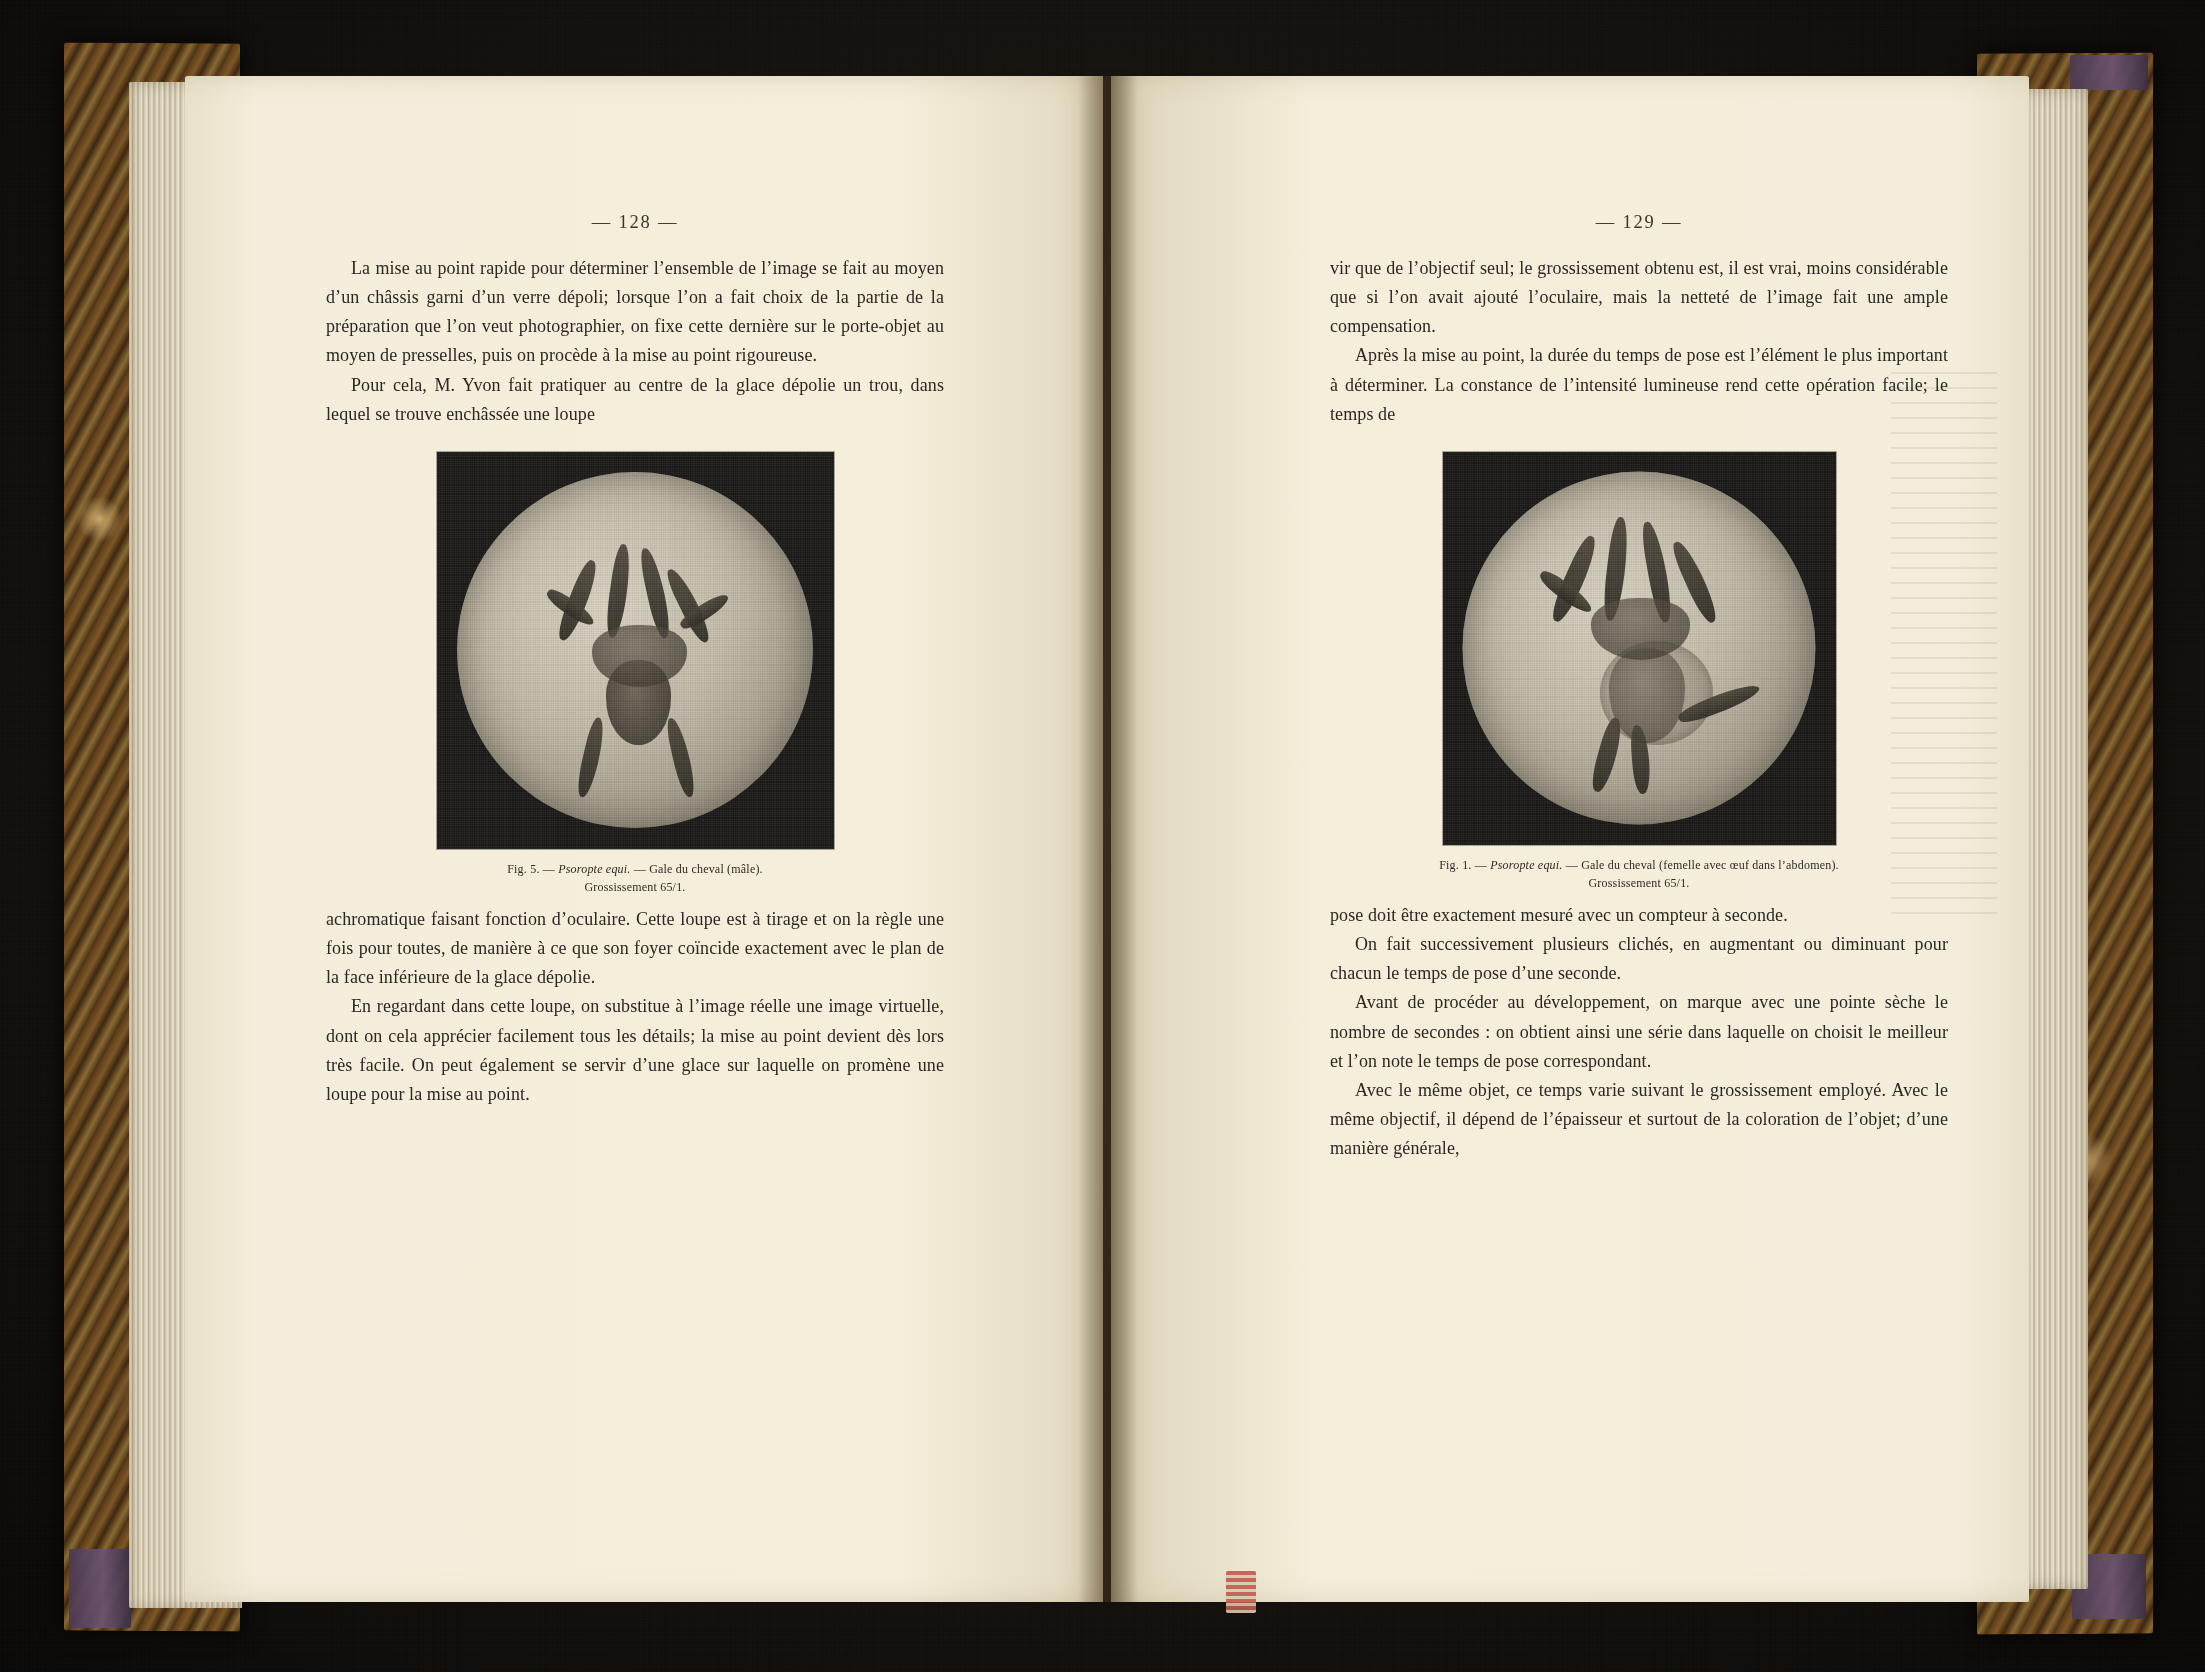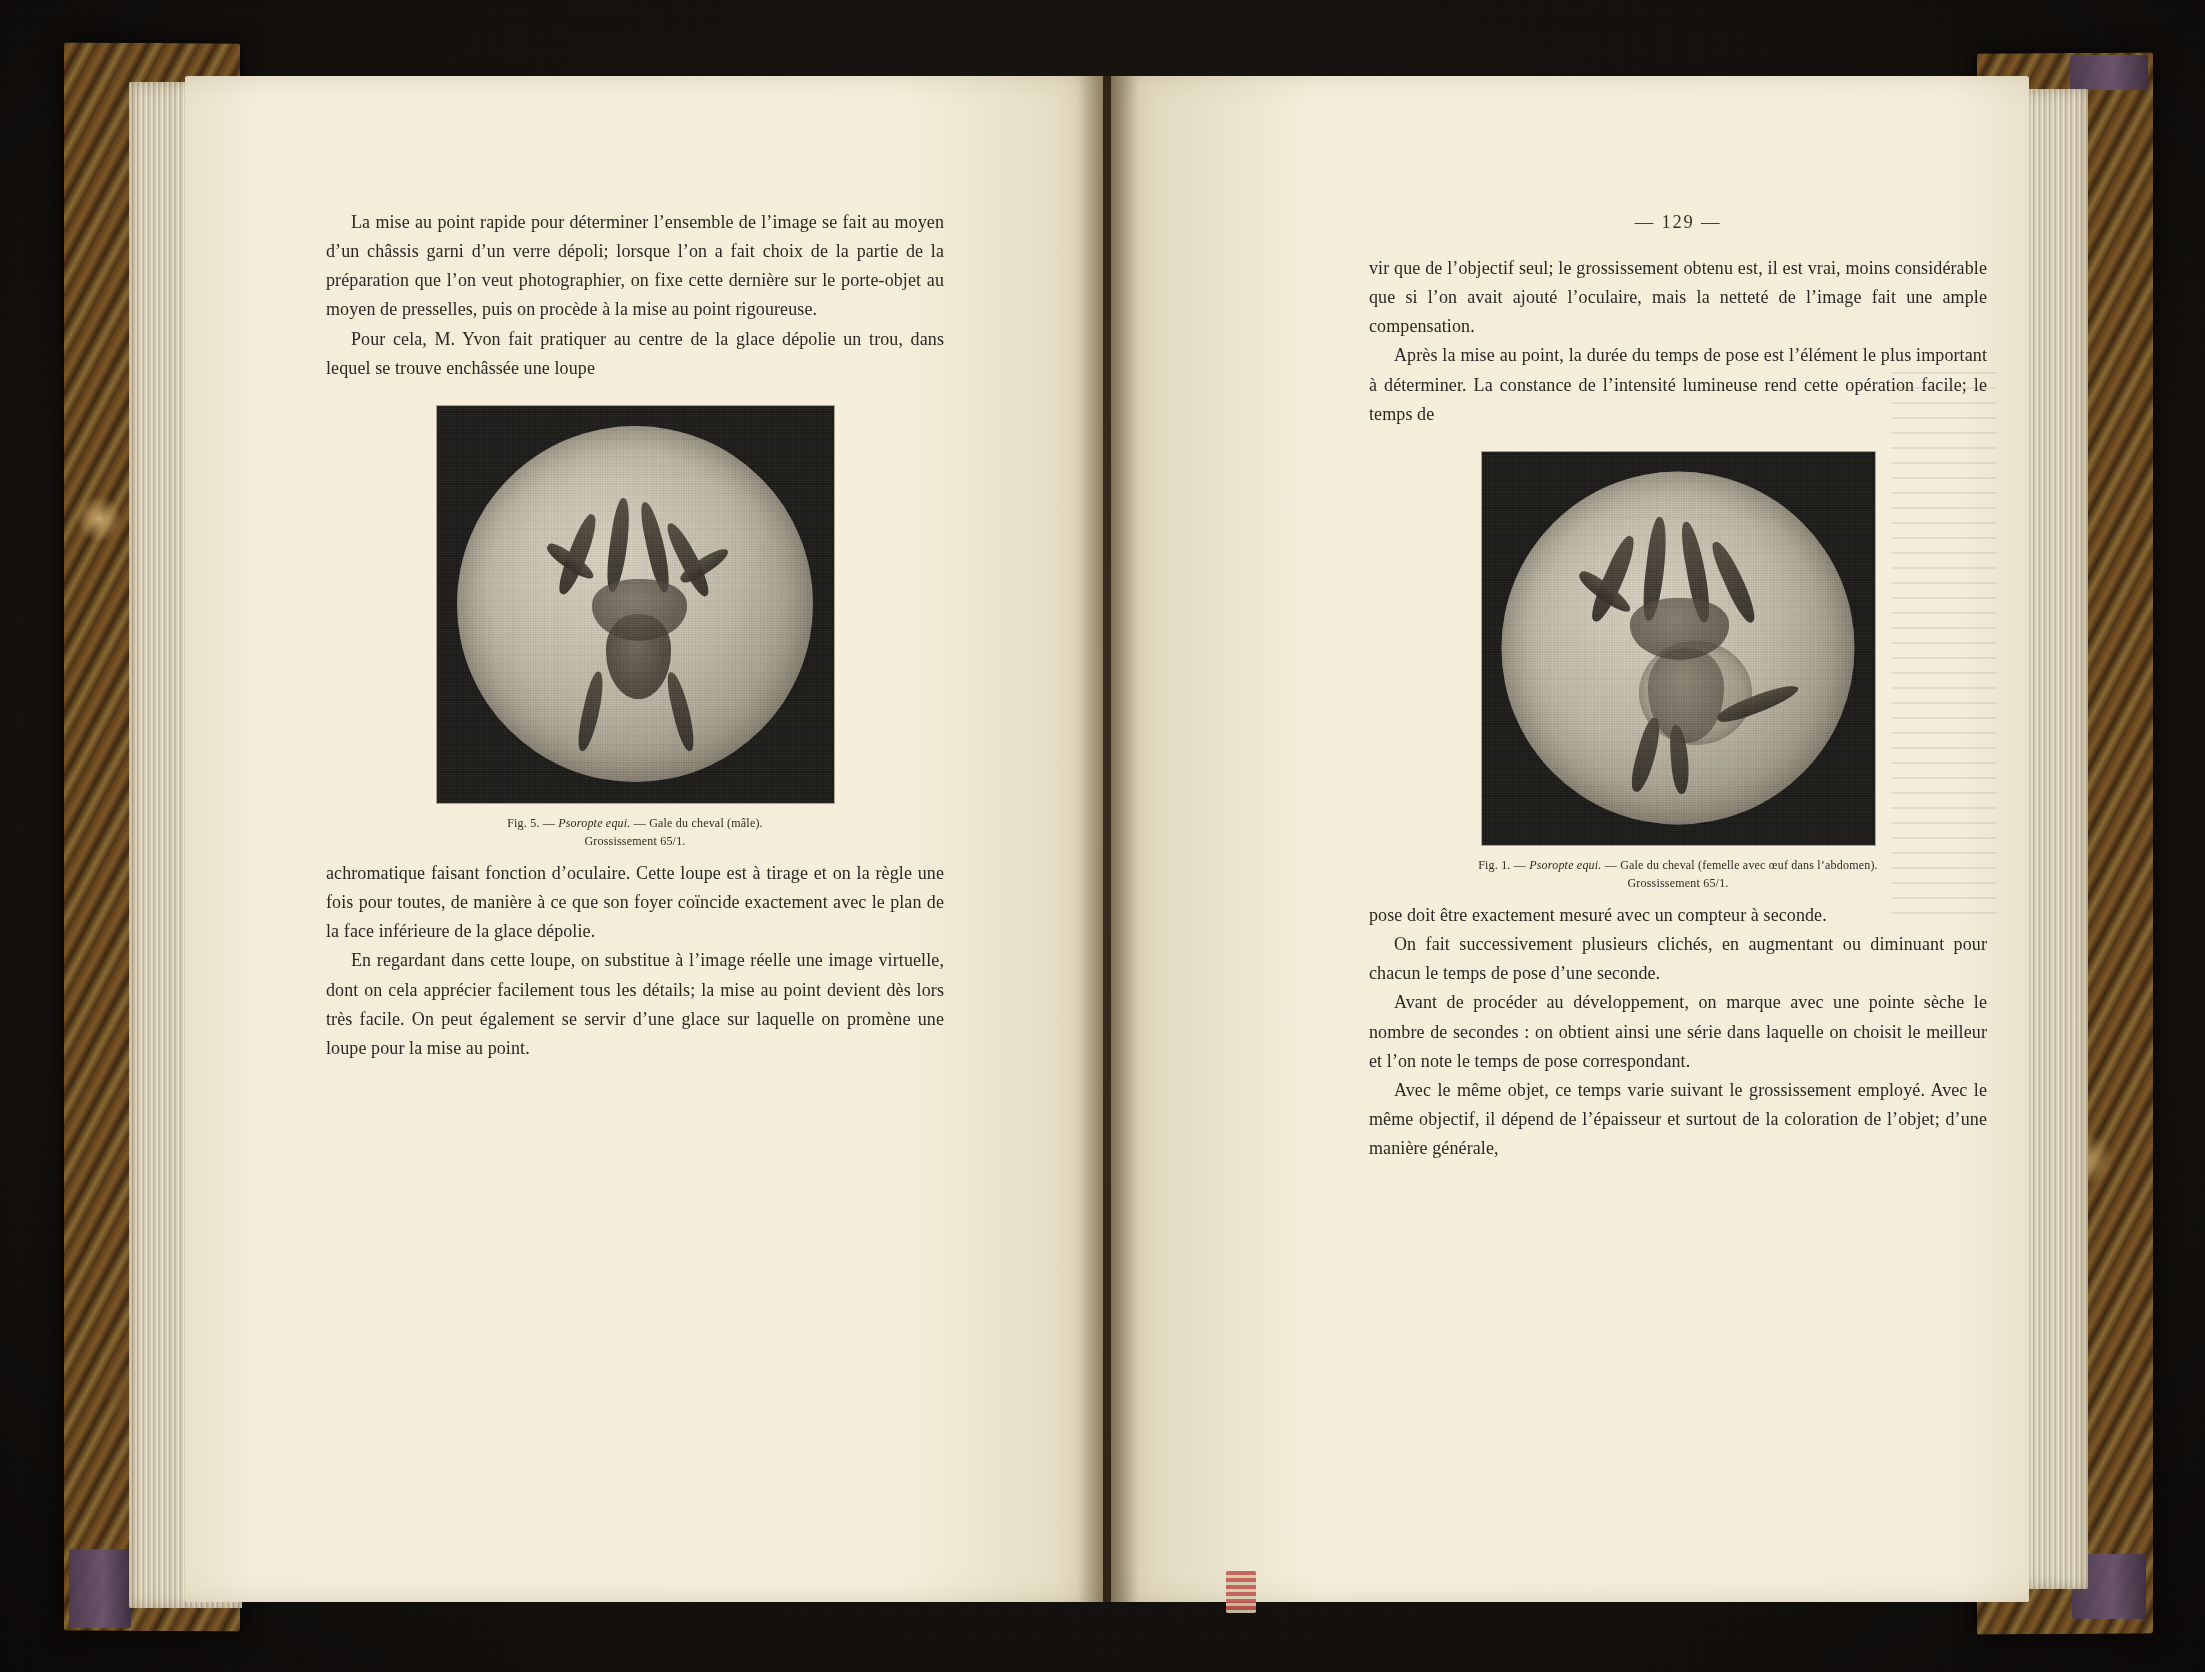--- a/index.html
+++ b/index.html
@@ -128,21 +128,21 @@
     position: absolute;
     top: 132px;
     width: 618px;
     font-size: 18px;
     line-height: 1.62;
     color: #2b2722;
     text-align: justify;
     letter-spacing: 0.1px;
   }
   .col-left  { left: 141px; }
-  .col-right { left: 1184px; }
+  .col-right { left: 1145px; }
 
   .folio {
     text-align: center;
     font-size: 18.5px;
     letter-spacing: 1.8px;
     color: #3a352d;
     margin-bottom: 16px;
   }
   p { margin: 0; text-indent: 25px; }
   p.noindent { text-indent: 0; }
@@ -251,20 +251,21 @@
     <div class="page page-left"></div>
 
     <div class="page page-right">
       <div class="showthrough"></div>
     </div>
 
     <div class="gutter"></div>
     <div class="ribbon"></div>
 
     <div class="col col-left">
+      <div class="folio">— 128 —</div>
 
       <p>La mise au point rapide pour déterminer l’ensemble de l’image se fait au moyen d’un châssis garni d’un verre dépoli; lorsque l’on a fait choix de la partie de la préparation que l’on veut photographier, on fixe cette dernière sur le porte-objet au moyen de presselles, puis on procède à la mise au point rigoureuse.</p>
       <p>Pour cela, M. Yvon fait pratiquer au centre de la glace dépolie un trou, dans lequel se trouve enchâssée une loupe</p>
 
       <div class="figure">
         <div class="plate fig5">
           <div class="disc d5"></div>
           <div class="mite">
             <div class="body" style="left:169px; top:208px; width:65px; height:85px;"></div>
             <div class="leg" style="left:132px; top:106px; width:17.6px; height:85px; transform:rotate(22deg);"></div>

